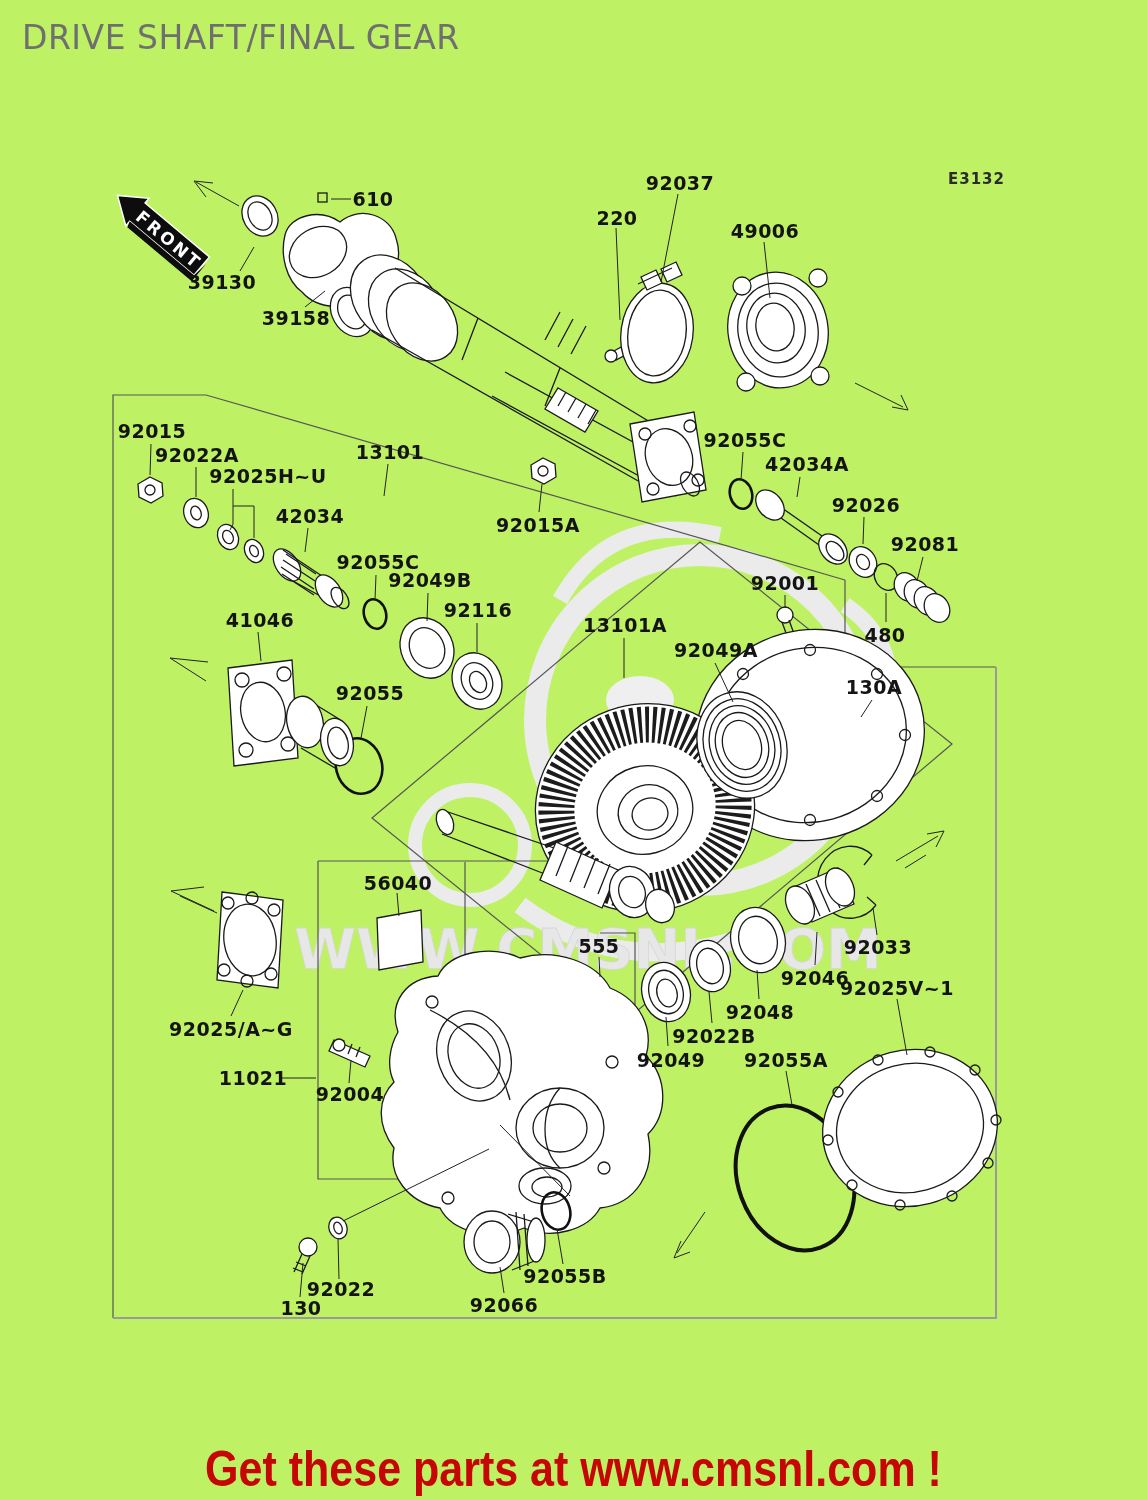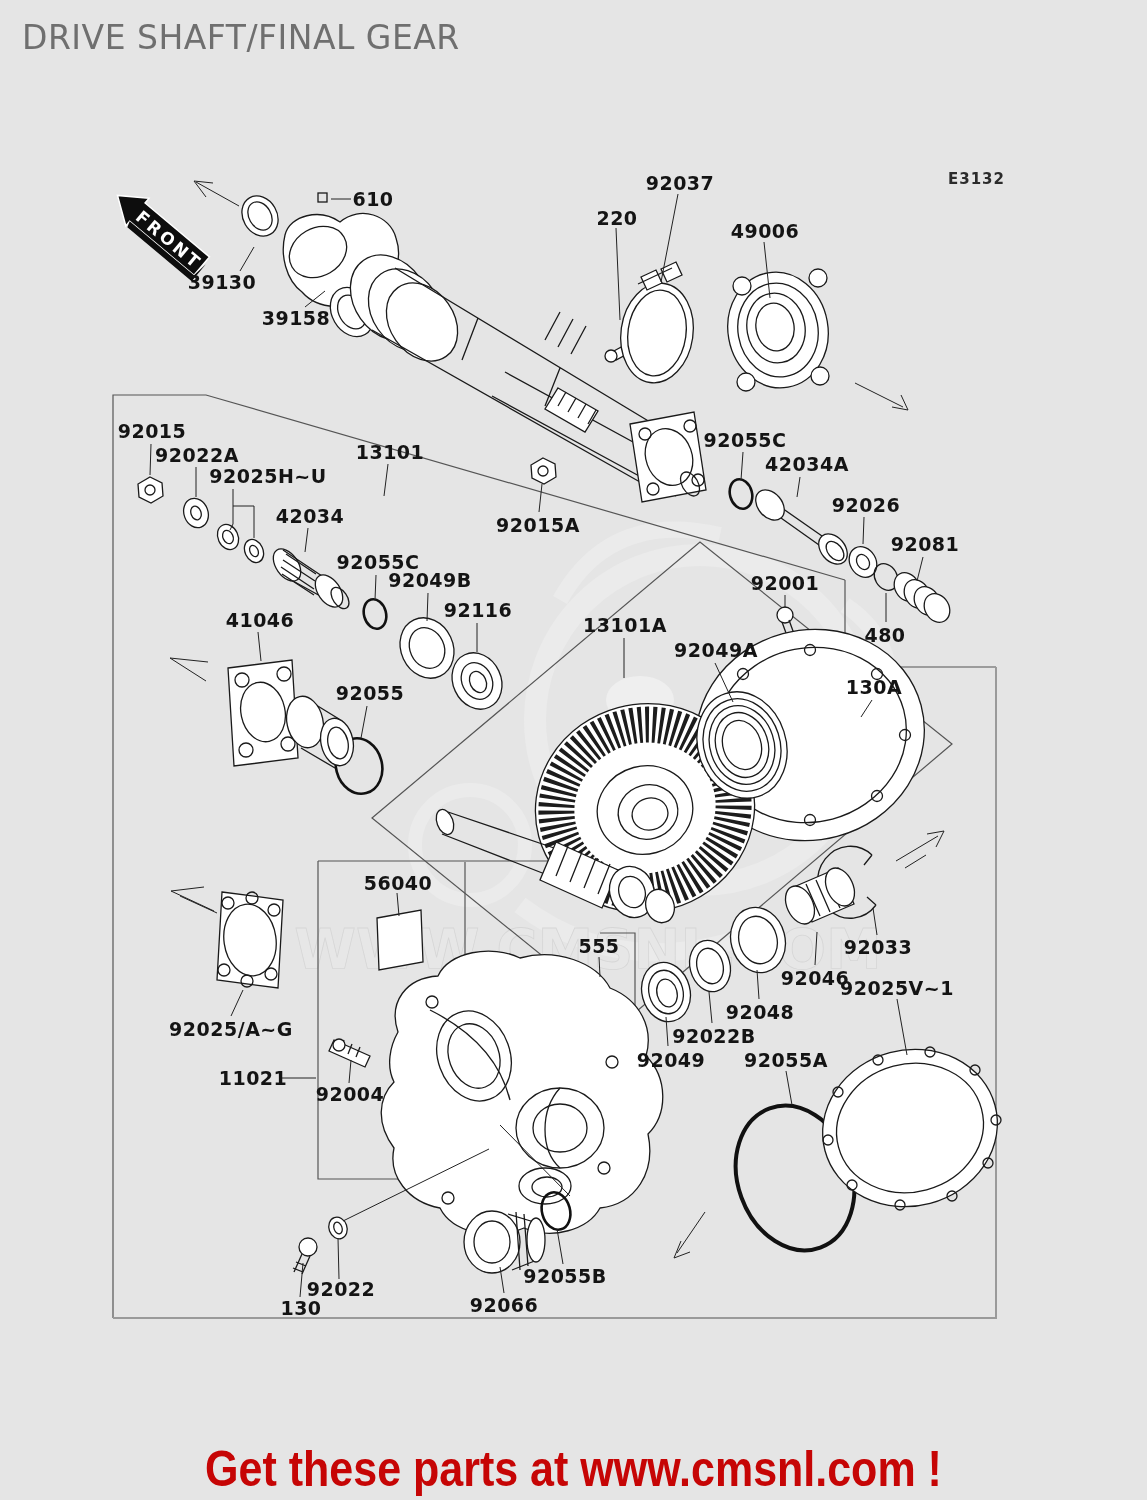--- a/index.html
+++ b/index.html
@@ -1,16 +1,16 @@
 <!DOCTYPE html>
 <html><head>
 <meta charset="utf-8">
 <style>
   html,body{margin:0;padding:0;background:#fff;}
-  .stage{position:relative;width:1147px;height:1500px;background:#e5e5e5;overflow:hidden;
+  .stage{position:relative;width:1147px;height:1500px;background:#bef264;overflow:hidden;
          font-family:"Liberation Sans",sans-serif;}
   .page-title{position:absolute;left:22px;top:18px;font-size:33px;color:#6f6f6f;
               letter-spacing:.5px;font-family:"DejaVu Sans",sans-serif;}
   .footer-cta{position:absolute;left:0;top:1440px;width:100%;text-align:center;
               font-size:50px;font-weight:bold;color:#c60505;
               transform:scaleX(.86);transform-origin:center;
               font-family:"Liberation Sans",sans-serif;}
   svg{position:absolute;left:0;top:0;}
   .ln{fill:none;stroke:#1a1a1a;stroke-width:1.3;}
   .lnw{fill:#fff;stroke:#1a1a1a;stroke-width:1.3;}

